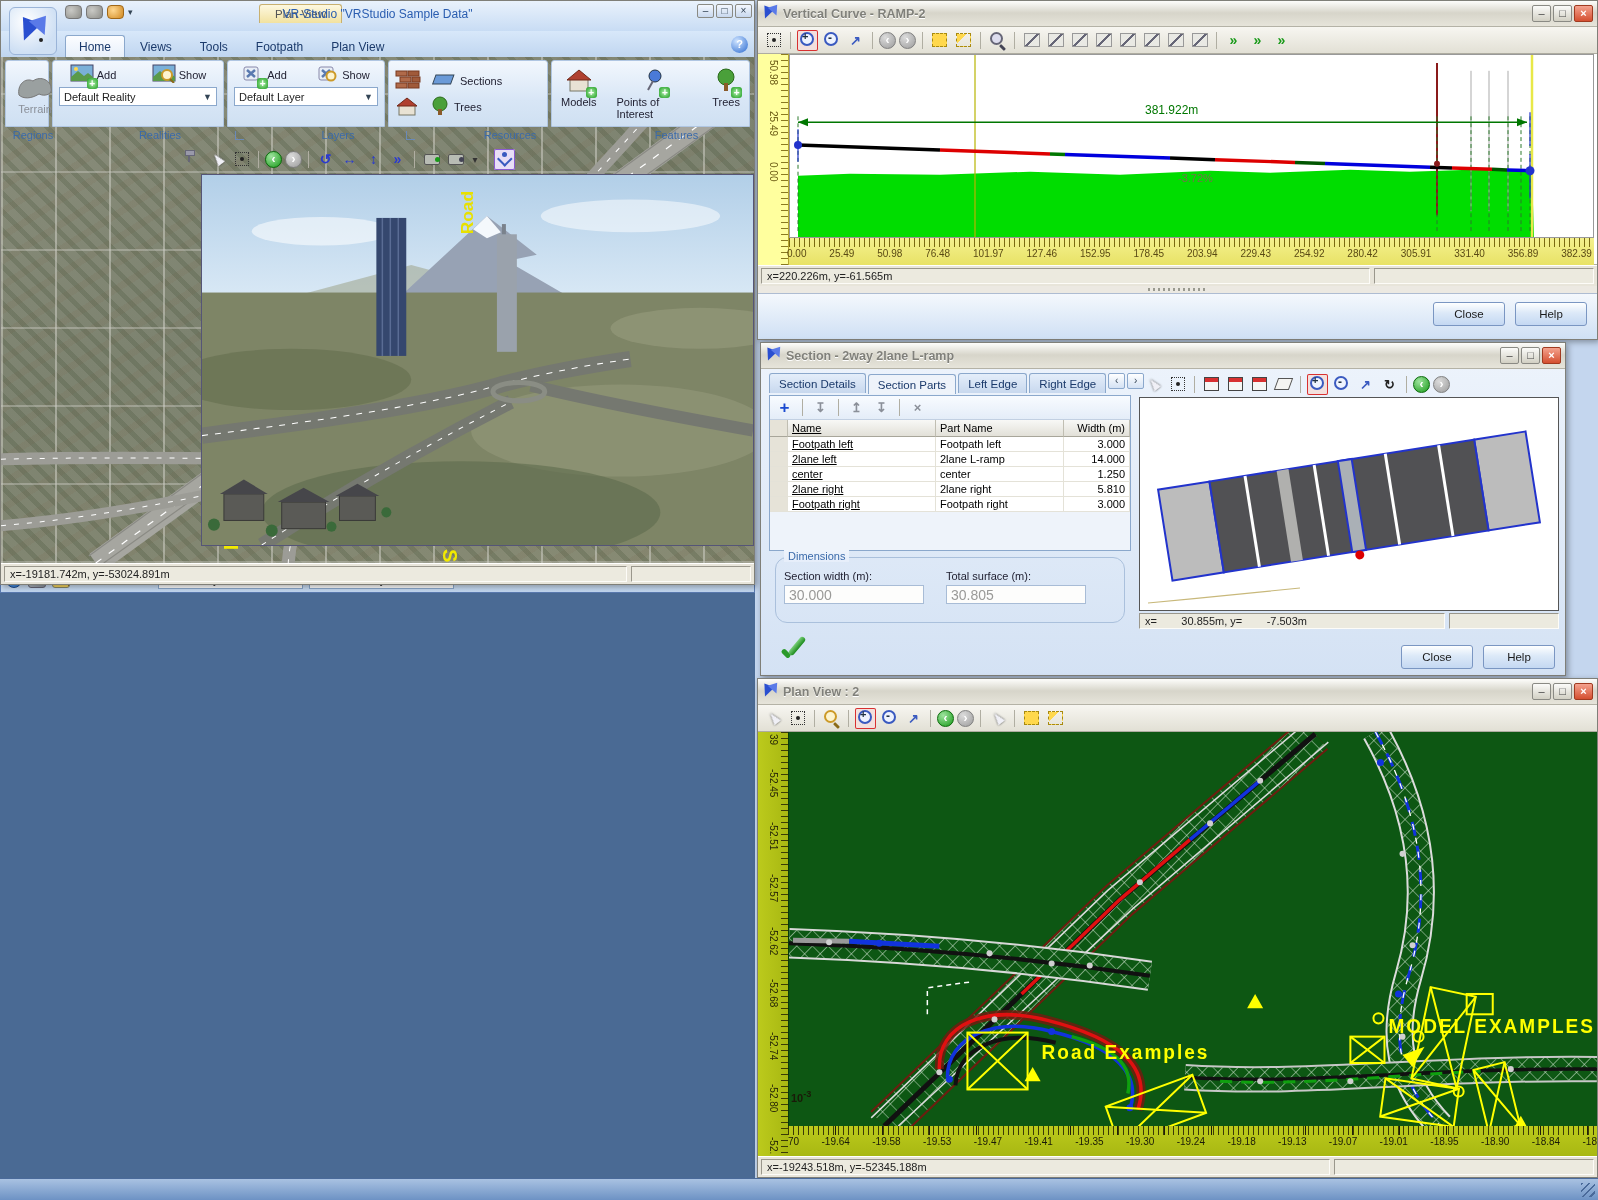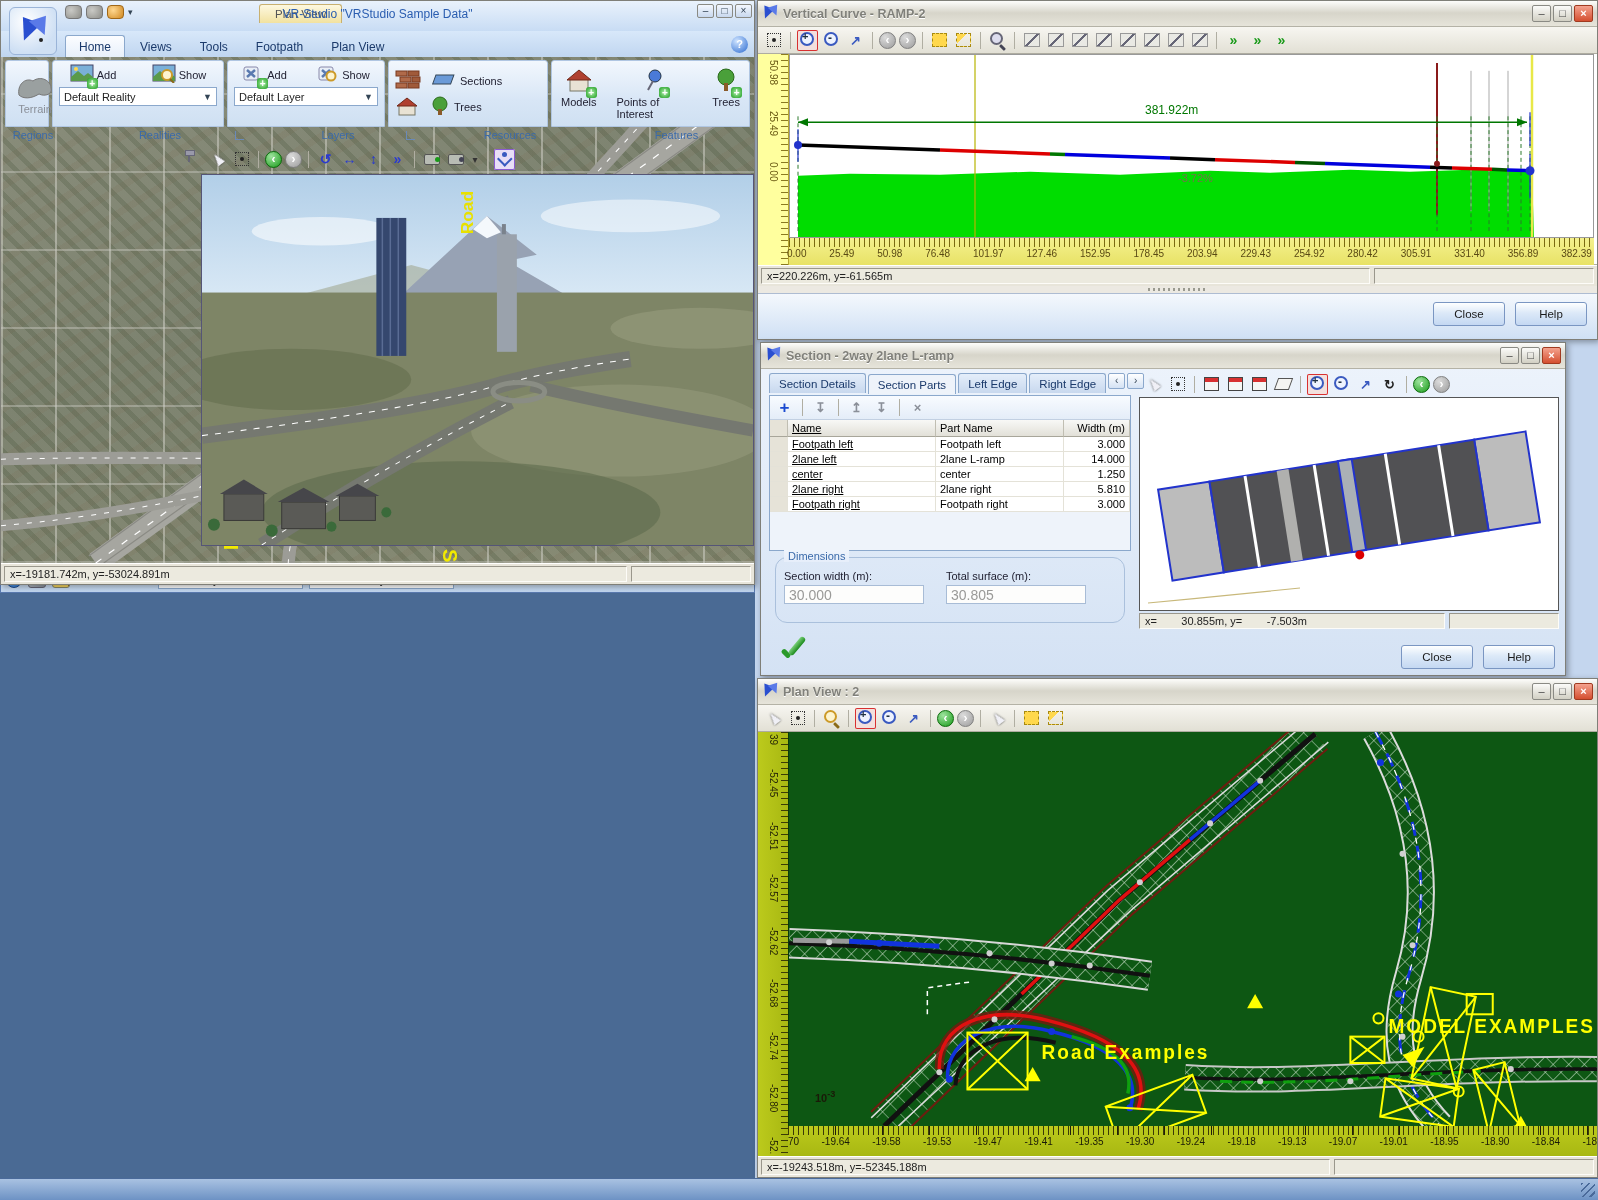--- a/index.html
+++ b/index.html
@@ -131,21 +131,21 @@
   #plan-win { left:757px; top:678px; width:841px; height:500px; }
   .plan-body { flex:1; display:grid; grid-template-columns:30px 1fr; grid-template-rows:1fr 30px; background:#0d5713; }
   .plan-yruler { grid-row:1/3; background:linear-gradient(90deg,#bcca1c,#a8b812); position:relative; display:flex; flex-direction:column; justify-content:space-between; align-items:center; padding:2px 0; }
   .plan-yruler::after { content:""; position:absolute; right:0; top:0; bottom:0; width:7px; background:repeating-linear-gradient(180deg,#3a3a06 0 1px,transparent 1px 6px); }
   .plan-yruler .vtick-y { color:#2a2a08; z-index:1; }
   .plan-map { position:relative; overflow:hidden; border-left:1px solid #083a0a; }
   .plan-map svg { position:absolute; inset:0; width:100%; height:100%; }
   .plan-xruler { background:linear-gradient(#bcca1c,#a8b812); }
   .plan-xruler .ticks { height:9px; background:repeating-linear-gradient(90deg,#3a3a06 0 1px,transparent 1px 5px), repeating-linear-gradient(90deg,#20200a 0 1px,transparent 1px 47px); }
   .plan-xruler .labels { color:#1a1a08; }
-  .plan-corner { position:absolute; left:2px; bottom:22px; font-size:11px; color:#1a1a08; font-weight:bold; z-index:2;margin-left:24px; }
+  .plan-corner { position:absolute; left:2px; bottom:22px; font-size:11px; color:#1a1a08; font-weight:bold; z-index:2; }
   .planlab { fill:#ffff00; font-size:19px; font-weight:bold; letter-spacing:2px; }
 
   
   #main-win { left:0; top:585px; width:755px; height:593px; border:1px solid #5a7ab0; background:#cfe0f4; display:flex; flex-direction:column; }
   .mw-titlerow { height:30px; flex:0 0 30px; background:linear-gradient(#e9f2fc,#c8dcf4); display:flex; align-items:flex-end; position:relative; }
   .qat { position:absolute; left:64px; top:4px; display:flex; align-items:center; gap:4px; }
   .qat .dd { font-size:9px; color:#345; }
   .ctx-tab { position:absolute; left:258px; top:3px; padding:3px 15px; font-size:11.5px; color:#555; background:linear-gradient(#fdf8e0,#f2e2a0); border:1px solid #c8b070; border-bottom:none; border-radius:3px 3px 0 0; }
   .mw-title { position:absolute; left:0; right:0; top:6px; text-align:center; color:#2a5db0; font-size:12px; }
   .mw-tbtns { position:absolute; right:2px; top:3px; display:flex; gap:2px; }

